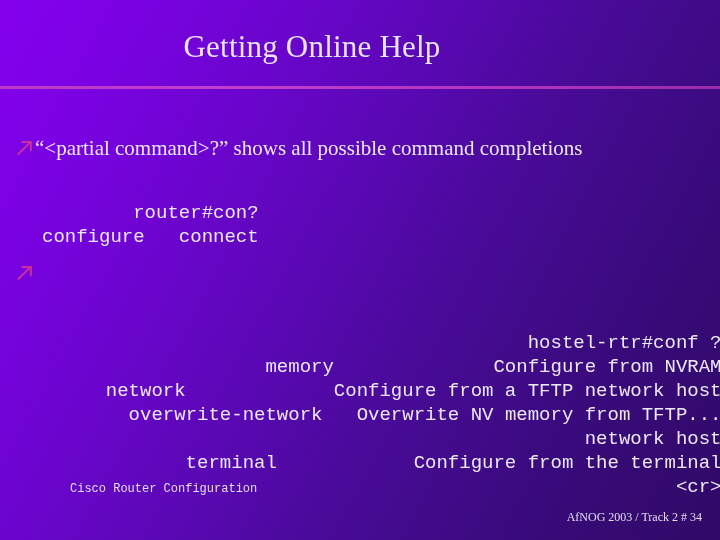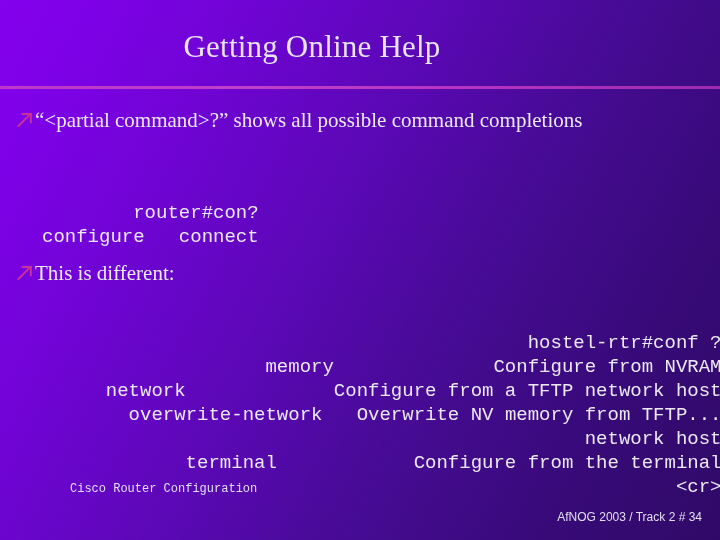--- a/index.html
+++ b/index.html
@@ -70,21 +70,21 @@
     top: 3px;
   }
   .bullet-glyph svg { display: block; }
   .bullet-text {
     font-family: "Liberation Serif", "DejaVu Serif", serif;
     font-size: 21px;
     line-height: 25px;
     color: #ece9f6;
     white-space: nowrap;
   }
-  #bullet1 { left: 16px; top: 108px; }
+  #bullet1 { left: 16px; top: 136px; }
   #bullet2 { left: 16px; top: 261px; }
 
   
   .code {
     position: absolute;
     font-family: "Liberation Mono", "DejaVu Sans Mono", monospace;
     font-size: 19px;
     line-height: 24px;
     color: #ece9f6;
     white-space: pre;
@@ -103,21 +103,21 @@
     font-size: 12px;
     line-height: 16px;
     color: #e2def1;
     white-space: nowrap;
     margin-left: 44px;
   }
   .footer-right {
     position: absolute;
     right: 18px;
     top: 509px;
-    font-family: Liberation Sans, sans-serif;
+    font-family: Liberation Serif, serif;
     font-size: 12px;
     line-height: 16px;
     color: #e2def1;
     white-space: nowrap;
     text-align: right;
   }
 </style>
 </head>
 <body>
 
@@ -148,21 +148,20 @@
   <div class="bullet-row" id="bullet2">
     <span class="bullet-glyph">
       <svg width="18" height="18" viewBox="0 0 18 18">
         <g stroke="#cc3399" stroke-width="1.9" fill="none" stroke-linecap="square">
           <line x1="2.5" y1="15.0" x2="14.2" y2="3.3"></line>
           <line x1="6.6" y1="3.0" x2="14.8" y2="3.0"></line>
           <line x1="14.8" y1="3.0" x2="14.8" y2="11.2"></line>
         </g>
       </svg>
     </span>
-    <span class="bullet-text">This is different:</span>
   </div>
 
   <pre class="code" id="code2">hostel-rtr#conf ?
   memory              Configure from NVRAM
   network             Configure from a TFTP network host
   overwrite-network   Overwrite NV memory from TFTP...
                                         network host
   terminal            Configure from the terminal
   &lt;cr&gt;</pre>
 

